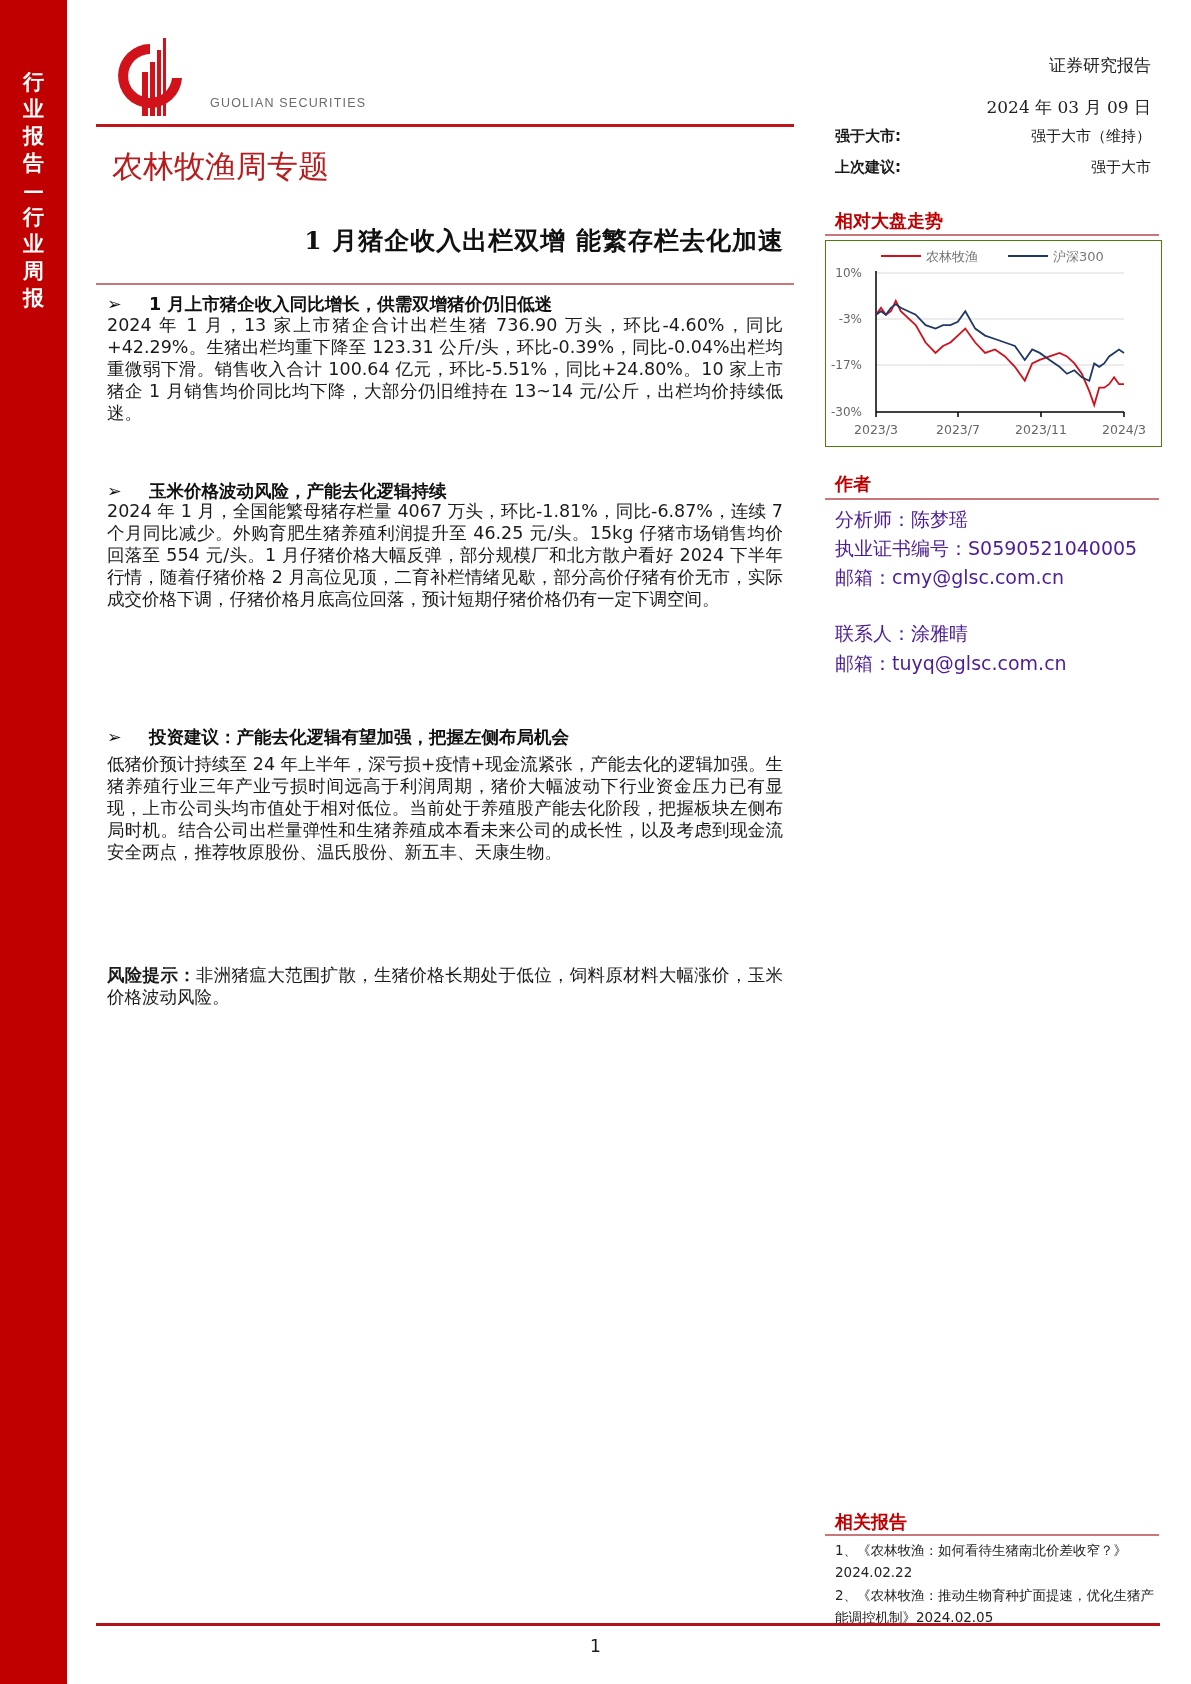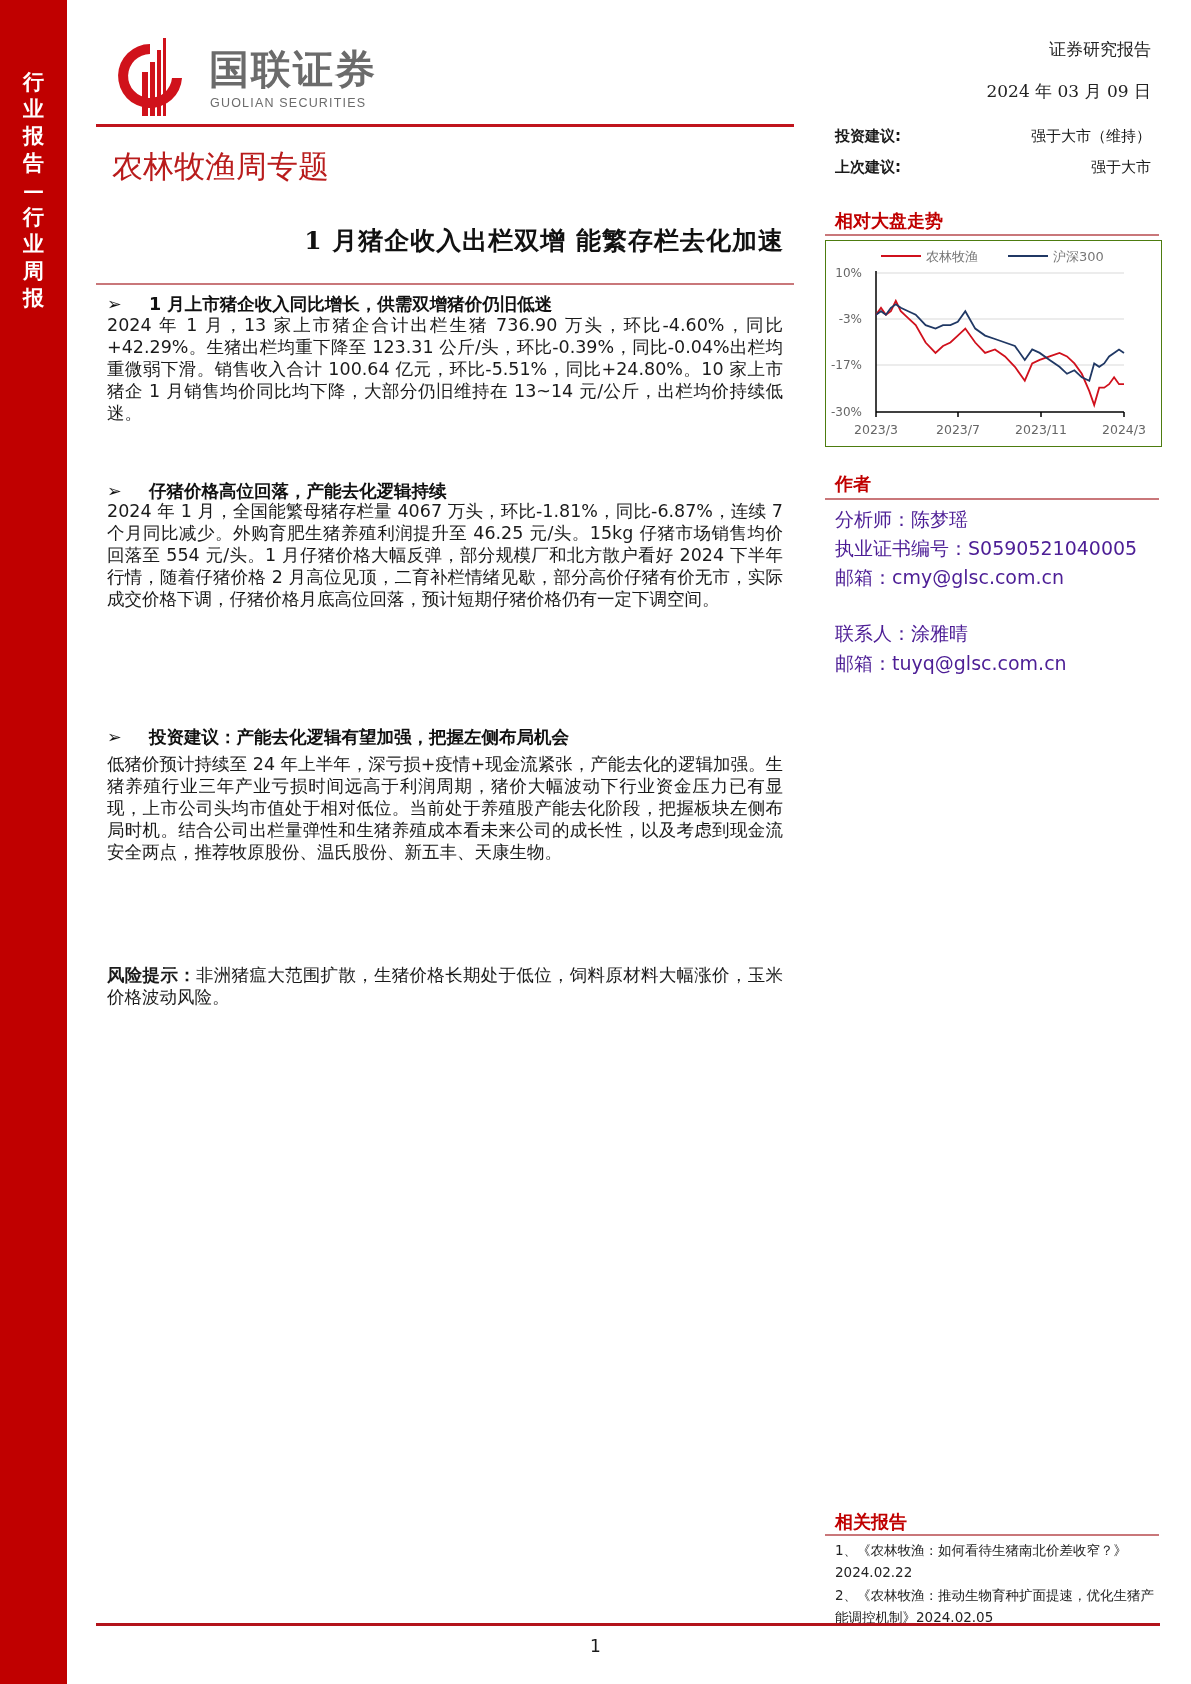--- a/index.html
+++ b/index.html
@@ -22,21 +22,21 @@
   .logo-en { position:absolute; left:96px; top:58px; font-size:12.5px; color:#6b6b6b; letter-spacing:1.2px;
     font-family:"Liberation Sans",sans-serif; }
   .rule-top { position:absolute; left:96px; top:124px; width:698px; height:3px; background:#c0141c; }
   .category { position:absolute; left:112px; top:146px; font-size:31px; font-weight:normal; color:#b91c1c;
     font-family:"DejaVu Serif","Liberation Serif",serif; }
   .headline { position:absolute; left:96px; width:688px; top:224px; text-align:right; font-size:25px; font-weight:bold; color:#111;
     font-family:"DejaVu Serif","Liberation Serif",serif; letter-spacing:1px; }
   .rule-head { position:absolute; left:96px; top:283px; width:698px; height:2px; background:#c9777a; }
 
   .right-top { position:absolute; right:40px; text-align:right; font-size:17px; color:#222;
-    font-family:"DejaVu Serif","Liberation Serif",serif; }
+    font-family:"DejaVu Serif","Liberation Serif",serif;margin-top:16px; }
   .rating-row { position:absolute; left:835px; width:316px; font-size:15px; }
   .rating-row .lbl { position:absolute; left:0; font-weight:bold; font-family:"DejaVu Sans",sans-serif; }
   .rating-row .val { position:absolute; right:0; font-family:"DejaVu Serif","Liberation Serif",serif; }
 
   .sec-head { position:absolute; left:835px; font-size:18px; font-weight:bold; color:#c00000;
     font-family:"DejaVu Serif","Liberation Serif",serif; }
   .sec-rule { position:absolute; left:825px; width:334px; height:2px; background:#c9777a; }
 
   .chart-box { position:absolute; left:825px; top:240px; width:335px; height:205px; border:1px solid #4d7c0f; background:#fff; }
 
@@ -72,35 +72,34 @@
 </div>
 
 <div class="logo">
   <svg width="84" height="84" viewBox="0 0 84 84" style="position:absolute;left:-6px;top:-4px;">
     <path d="M42 10 A32 32 0 1 0 74 44 L64 44 A22 22 0 1 1 42 20 Z" fill="#d0121b"></path>
     <rect x="34" y="38" width="6" height="44" fill="#d0121b"></rect>
     <rect x="42" y="28" width="5" height="54" fill="#d0121b"></rect>
     <rect x="49" y="16" width="4" height="66" fill="#d0121b"></rect>
     <rect x="55" y="4" width="3" height="78" fill="#d0121b"></rect>
   </svg>
-  <div class="logo-cn">国联证券</div>
   <div class="logo-en">GUOLIAN SECURITIES</div>
 </div>
 
 <div class="rule-top"></div>
 
 <div class="category">农林牧渔周专题</div>
 <div class="headline">1 月猪企收入出栏双增 能繁存栏去化加速</div>
 <div class="rule-head"></div>
 
 <div class="right-top" style="top:38px;">证券研究报告</div>
 <div class="right-top" style="top:80px;">2024 年 03 月 09 日</div>
 
 <div class="rating-row" style="top:127px;">
-  <span class="lbl">投资建议:</span>
+  <span class="lbl">强于大市:</span>
   <span class="val">强于大市（维持）</span>
 </div>
 <div class="rating-row" style="top:158px;">
   <span class="lbl">上次建议:</span>
   <span class="val">强于大市</span>
 </div>
 
 <div class="sec-head" style="top:209px;">相对大盘走势</div>
 <div class="sec-rule" style="top:234px;"></div>
 
@@ -152,21 +151,21 @@
 <div class="author-line" style="top:565px;">邮箱：cmy@glsc.com.cn</div>
 <div class="author-line" style="top:621px;">联系人：涂雅晴</div>
 <div class="author-line" style="top:651px;">邮箱：tuyq@glsc.com.cn</div>
 
 <div class="bullet-head" style="top:292px;">
   <span class="arrow">➢</span><span>1 月上市猪企收入同比增长，供需双增猪价仍旧低迷</span>
 </div>
 <div class="content" style="top:314px;">2024 年 1 月，13 家上市猪企合计出栏生猪 736.90 万头，环比-4.60%，同比+42.29%。生猪出栏均重下降至 123.31 公斤/头，环比-0.39%，同比-0.04%出栏均重微弱下滑。销售收入合计 100.64 亿元，环比-5.51%，同比+24.80%。10 家上市猪企 1 月销售均价同比均下降，大部分仍旧维持在 13~14 元/公斤，出栏均价持续低迷。</div>
 
 <div class="bullet-head" style="top:479px;">
-  <span class="arrow">➢</span><span>仔猪价格高位回落，产能去化逻辑持续</span>
+  <span class="arrow">➢</span><span>玉米价格波动风险，产能去化逻辑持续</span>
 </div>
 <div class="content" style="top:500px;">2024 年 1 月，全国能繁母猪存栏量 4067 万头，环比-1.81%，同比-6.87%，连续 7 个月同比减少。外购育肥生猪养殖利润提升至 46.25 元/头。15kg 仔猪市场销售均价回落至 554 元/头。1 月仔猪价格大幅反弹，部分规模厂和北方散户看好 2024 下半年行情，随着仔猪价格 2 月高位见顶，二育补栏情绪见歇，部分高价仔猪有价无市，实际成交价格下调，仔猪价格月底高位回落，预计短期仔猪价格仍有一定下调空间。</div>
 
 <div class="bullet-head" style="top:725px;">
   <span class="arrow">➢</span><span>投资建议：产能去化逻辑有望加强，把握左侧布局机会</span>
 </div>
 <div class="content" style="top:753px;">低猪价预计持续至 24 年上半年，深亏损+疫情+现金流紧张，产能去化的逻辑加强。生猪养殖行业三年产业亏损时间远高于利润周期，猪价大幅波动下行业资金压力已有显现，上市公司头均市值处于相对低位。当前处于养殖股产能去化阶段，把握板块左侧布局时机。结合公司出栏量弹性和生猪养殖成本看未来公司的成长性，以及考虑到现金流安全两点，推荐牧原股份、温氏股份、新五丰、天康生物。</div>
 
 <div class="content" style="top:964px;">
   <span class="risk-label">风险提示：</span><span>非洲猪瘟大范围扩散，生猪价格长期处于低位，饲料原材料大幅涨价，玉米价格波动风险。</span>

